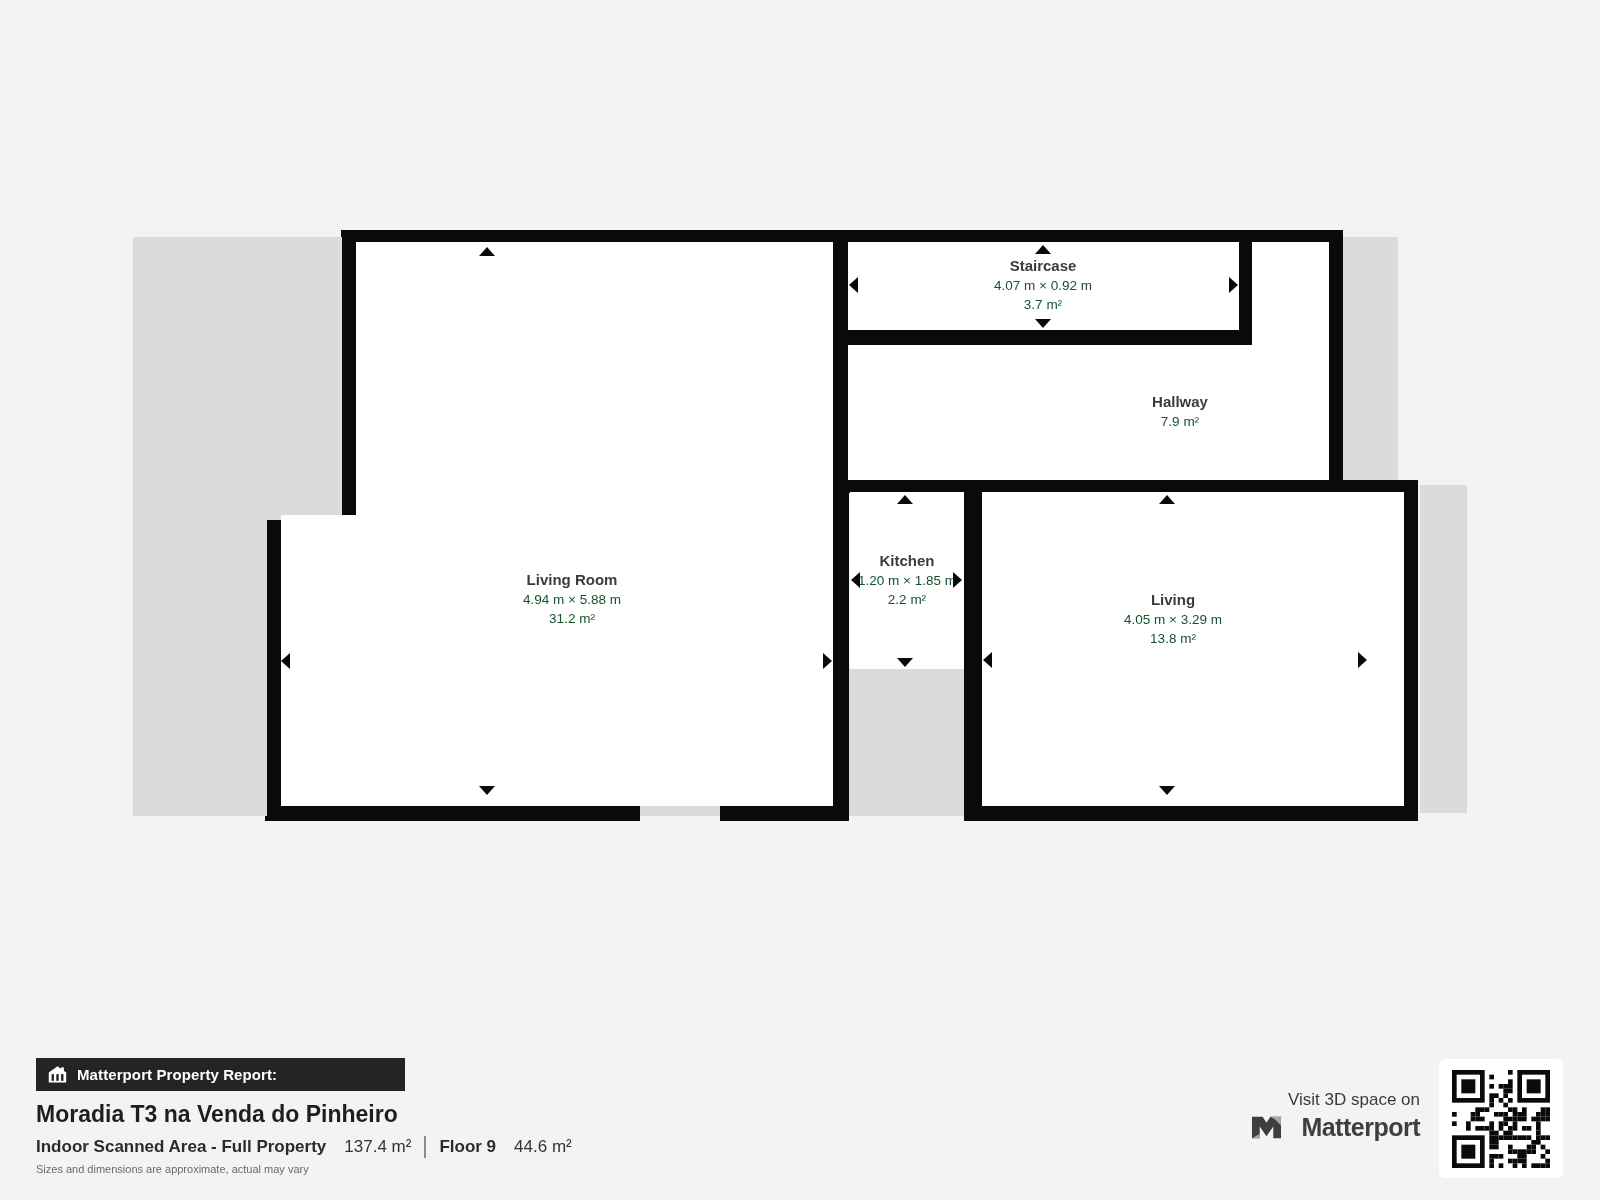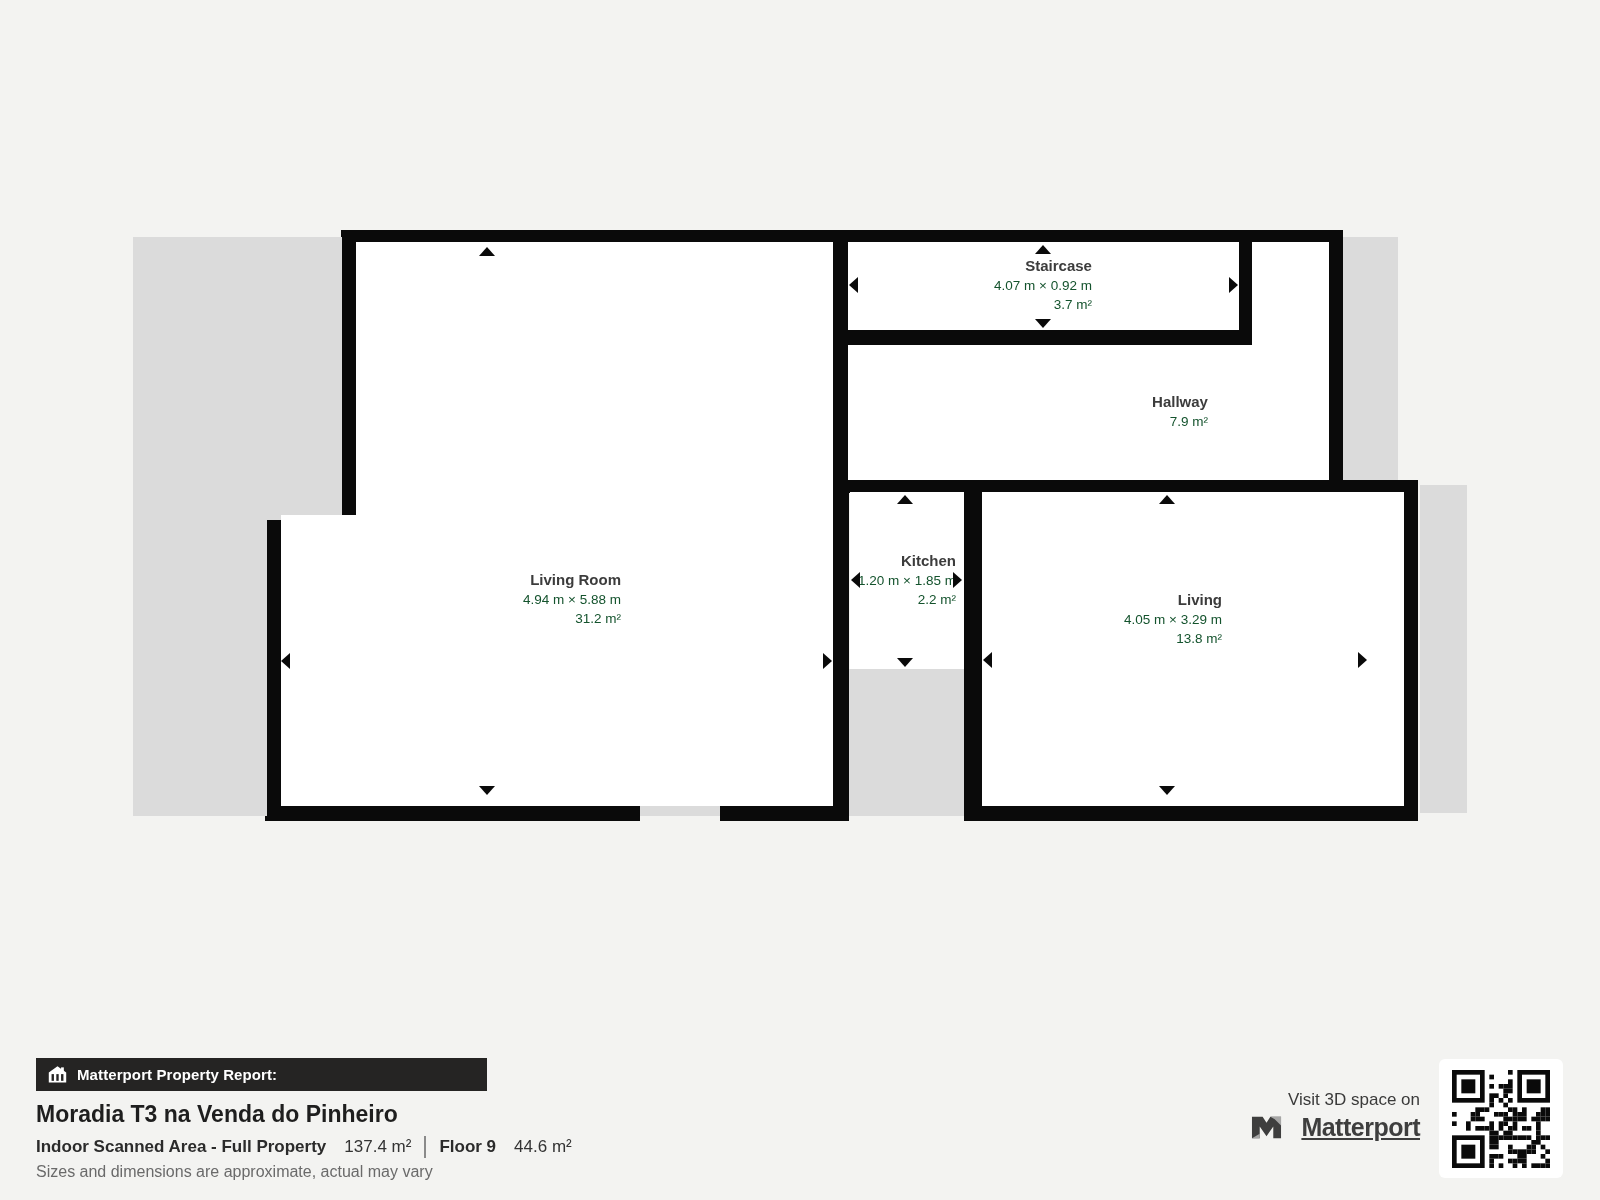--- a/index.html
+++ b/index.html
@@ -8,45 +8,45 @@
     background:#f3f3f1;
     font-family:"Liberation Sans","DejaVu Sans",sans-serif;
   }
   .abs{position:absolute;}
   
   .void{position:absolute;background:#dbdbdb;}
   .roomfill{position:absolute;background:#ffffff;}
   .wall{position:absolute;background:#0a0a0a;}
   .slot{position:absolute;background:#ffffff;}
   
-  .room-label{position:absolute;transform:translateX(-50%);text-align:right;white-space:nowrap;}
+  .room-label{position:absolute;transform:translateX(-50%);text-align:center;white-space:nowrap;}
   .rname{font-size:15px;font-weight:bold;color:#3c3c3c;line-height:20px;}
   .rsub{font-size:13.5px;color:#14532d;line-height:19px;}
   
   .arrow{position:absolute;width:0;height:0;}
   .arrow.u{border-left:8px solid transparent;border-right:8px solid transparent;border-bottom:9px solid #0a0a0a;}
   .arrow.d{border-left:8px solid transparent;border-right:8px solid transparent;border-top:9px solid #0a0a0a;}
   .arrow.l{border-top:8px solid transparent;border-bottom:8px solid transparent;border-right:9px solid #0a0a0a;}
   .arrow.r{border-top:8px solid transparent;border-bottom:8px solid transparent;border-left:9px solid #0a0a0a;}
   
   .badgebar{
-    position:absolute;left:36px;top:1058px;width:451px;height:33px;
+    position:absolute;left:36px;top:1058px;width:369px;height:33px;
     background:#252423;color:#ffffff;display:flex;align-items:center;box-sizing:border-box;padding-left:12px;
   }
   .badgebar .txt{font-size:15px;font-weight:bold;margin-left:10px;letter-spacing:.1px;}
   .ptitle{position:absolute;left:36px;top:1101px;font-size:23px;font-weight:bold;color:#1e1e1e;}
   .pline{position:absolute;left:36px;top:1136px;font-size:17px;color:#2b2b2b;display:flex;align-items:center;}
   .pline .b{font-weight:bold;}
   .pline .v{font-weight:normal;margin-left:18px;color:#333333;}
   .pline .divider{display:inline-block;width:2px;height:22px;background:#8a8a8a;margin:0 13px;}
-  .fine{position:absolute;left:36px;top:1163px;font-size:16px;color:#6a6a6a;}
+  .fine{position:absolute;left:36px;top:1163px;font-size:11px;color:#6a6a6a;}
   
   .visit{position:absolute;right:180px;top:1090px;font-size:17px;color:#3a3a3a;}
   .brandrow{position:absolute;right:180px;top:1112px;display:flex;align-items:center;}
-  .brandword{font-size:25px;font-weight:bold;color:#3e3e3e;letter-spacing:-0.5px;margin-left:18px;text-decoration:underline;}
+  .brandword{font-size:25px;font-weight:bold;color:#3e3e3e;letter-spacing:-0.5px;margin-left:18px;}
   .qrbox{position:absolute;left:1439px;top:1059px;width:124px;height:119px;background:#ffffff;border-radius:6px;}
   .qrbox svg{position:absolute;left:13px;top:11px;}
 </style>
 </head>
 <body>
 
 <div class="abs" id="plan" style="left:0;top:0;width:1600px;height:1200px;">
     <div class="slot" style="left: 836px; top: 358px; width: 9px; height: 69px;"></div>
     <div class="slot" style="left: 865px; top: 333px; width: 58px; height: 9px;"></div>
     <div class="slot" style="left: 880px; top: 482px; width: 70px; height: 9px;"></div>

